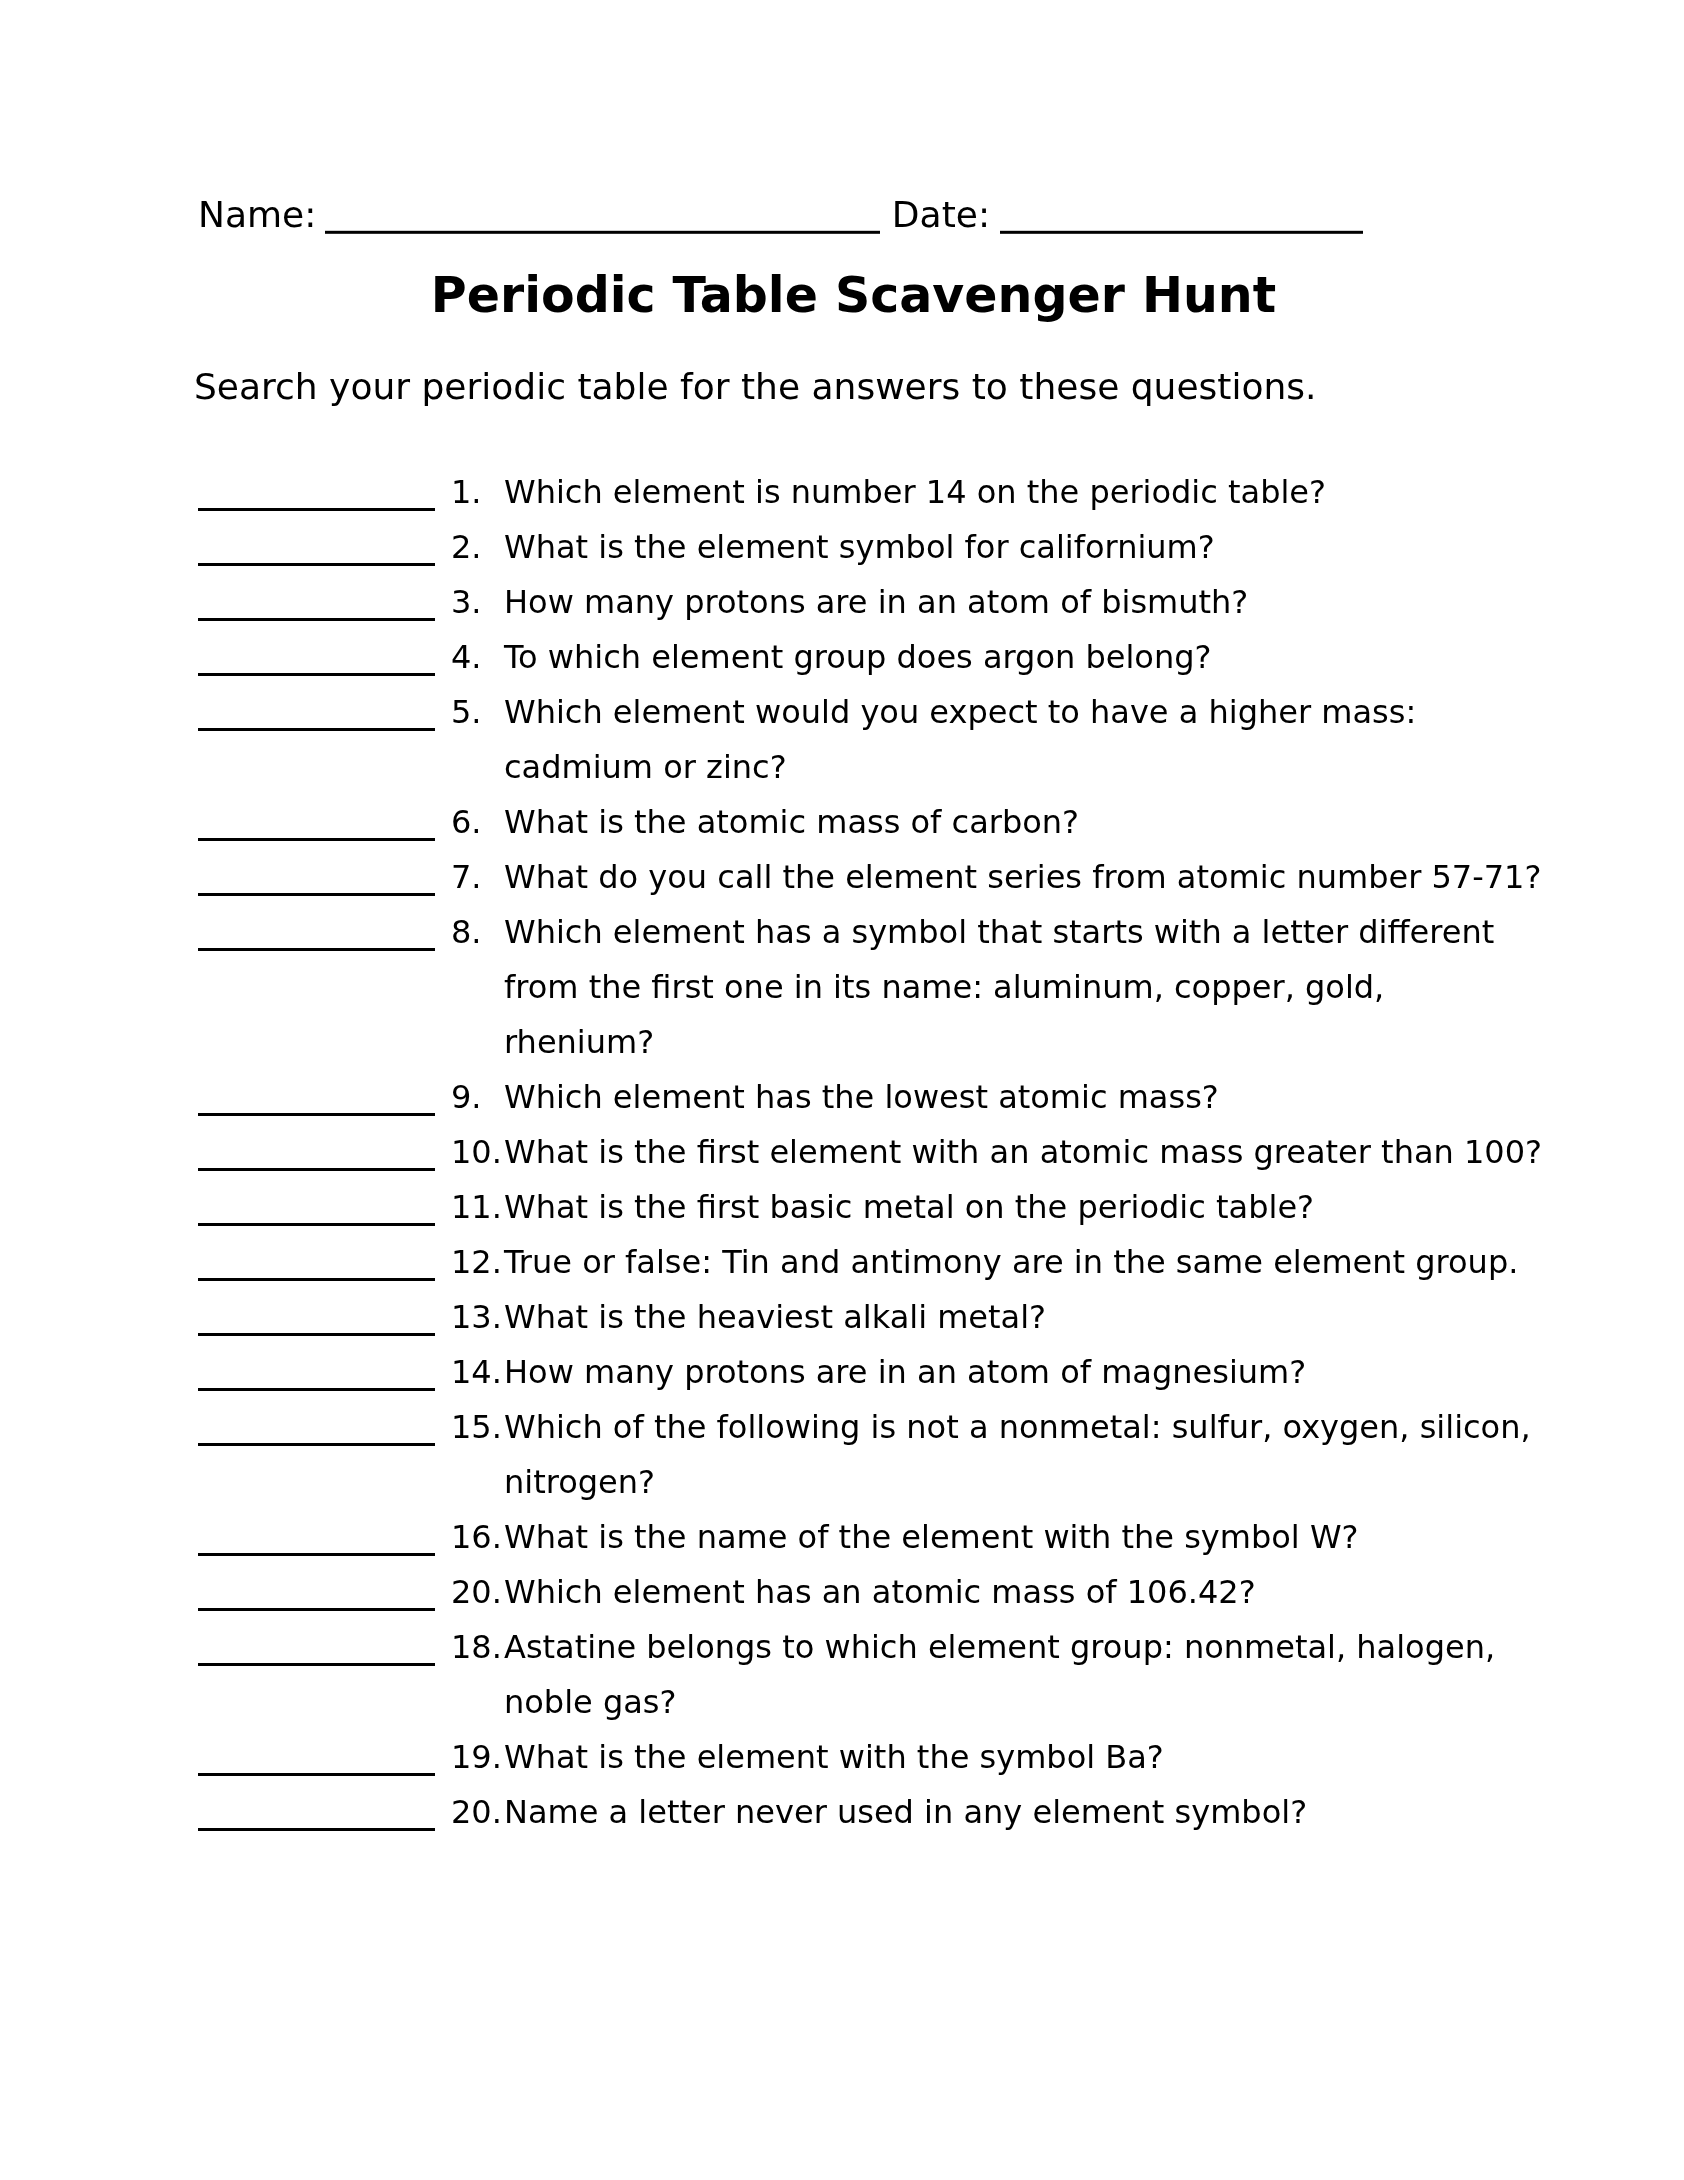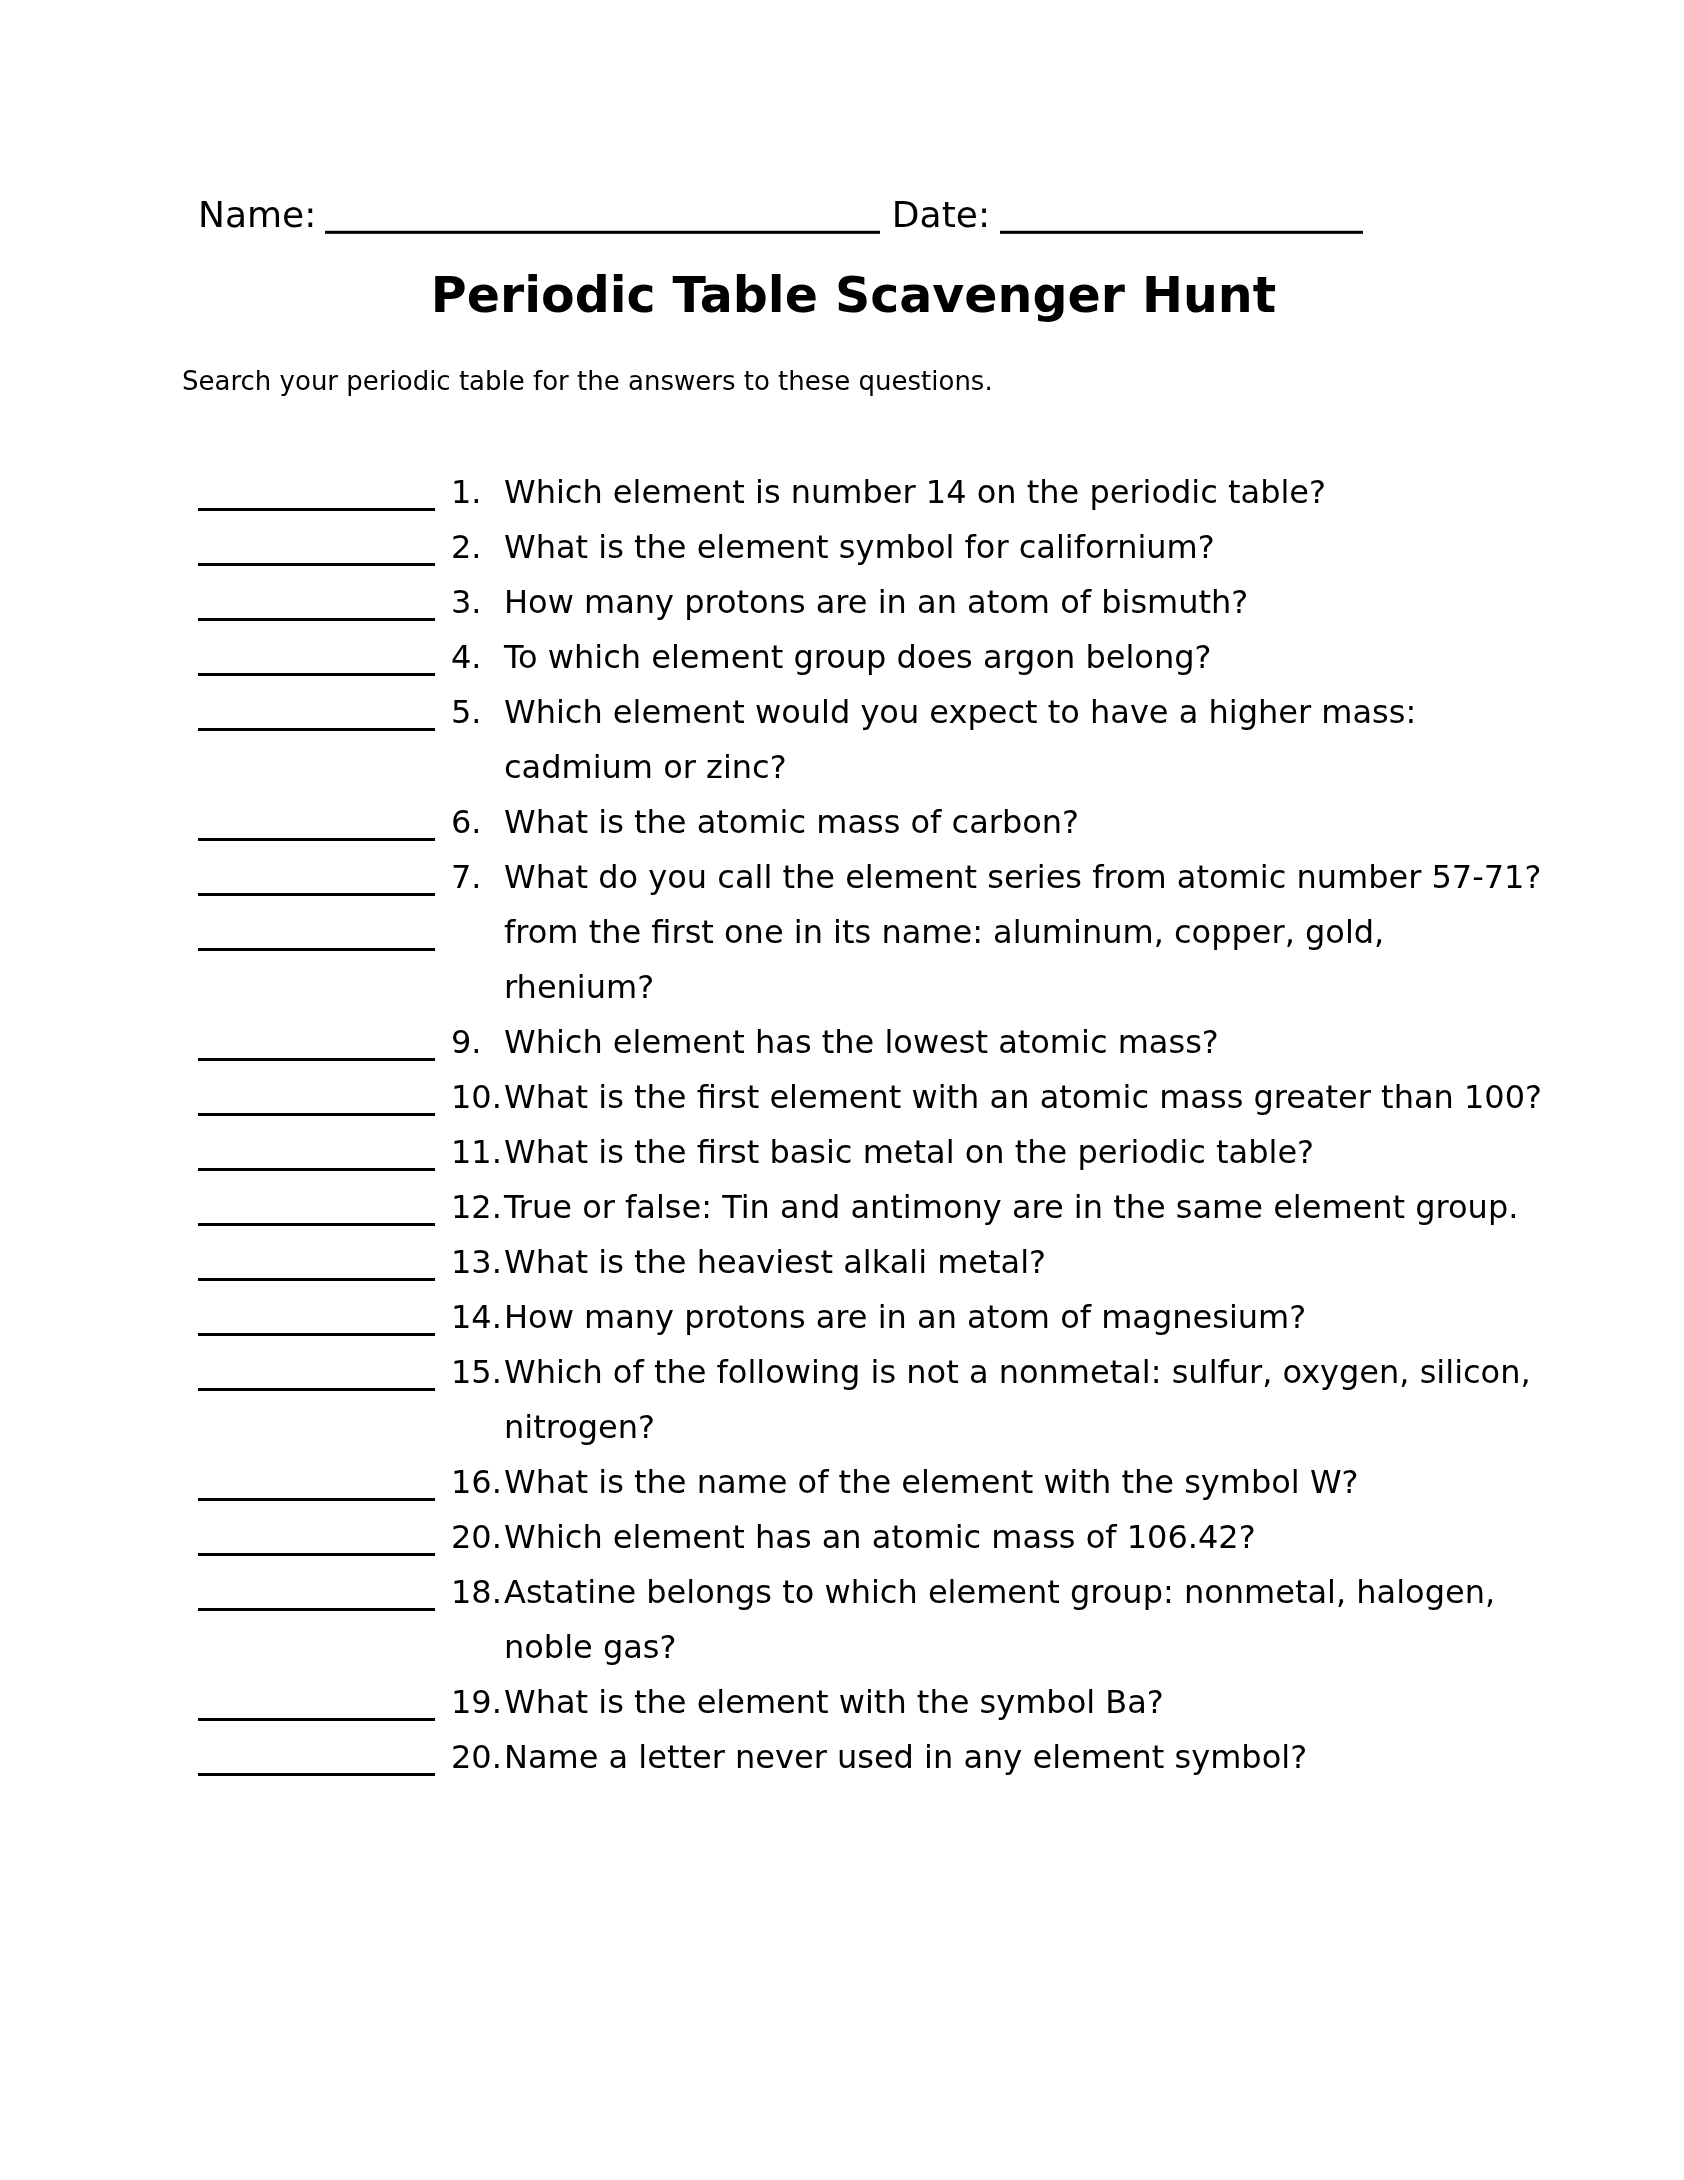--- a/index.html
+++ b/index.html
@@ -42,23 +42,23 @@
     width: 100%;
     text-align: center;
     font-size: 49px;
     font-weight: bold;
     white-space: nowrap;
   }
 
   
   .intro {
     position: absolute;
-    left: 182px;
+    left: 194px;
     top: 366px;
-    font-size: 26px;
+    font-size: 36px;
     white-space: nowrap;
   }
 
   
   .q-list {
     position: absolute;
     left: 198px;
     top: 445px;
     margin-top: 20px;
   }
@@ -155,20 +155,21 @@
   <div class="q-row">
     <span class="answer-blank"></span>
     <div class="q-body">
           <div class="q-line first"><span class="q-num">7.</span>What do you call the element series from atomic number 57-71?</div>
         </div>
   </div>
 
   <div class="q-row">
     <span class="answer-blank"></span>
     <div class="q-body">
+          <div class="q-line first"><span class="q-num">8.</span>Which element has a symbol that starts with a letter different</div>
           <div class="q-line">from the first one in its name: aluminum, copper, gold,</div>
           <div class="q-line">rhenium?</div>
         </div>
   </div>
 
   <div class="q-row">
     <span class="answer-blank"></span>
     <div class="q-body">
           <div class="q-line first"><span class="q-num">9.</span>Which element has the lowest atomic mass?</div>
         </div>

